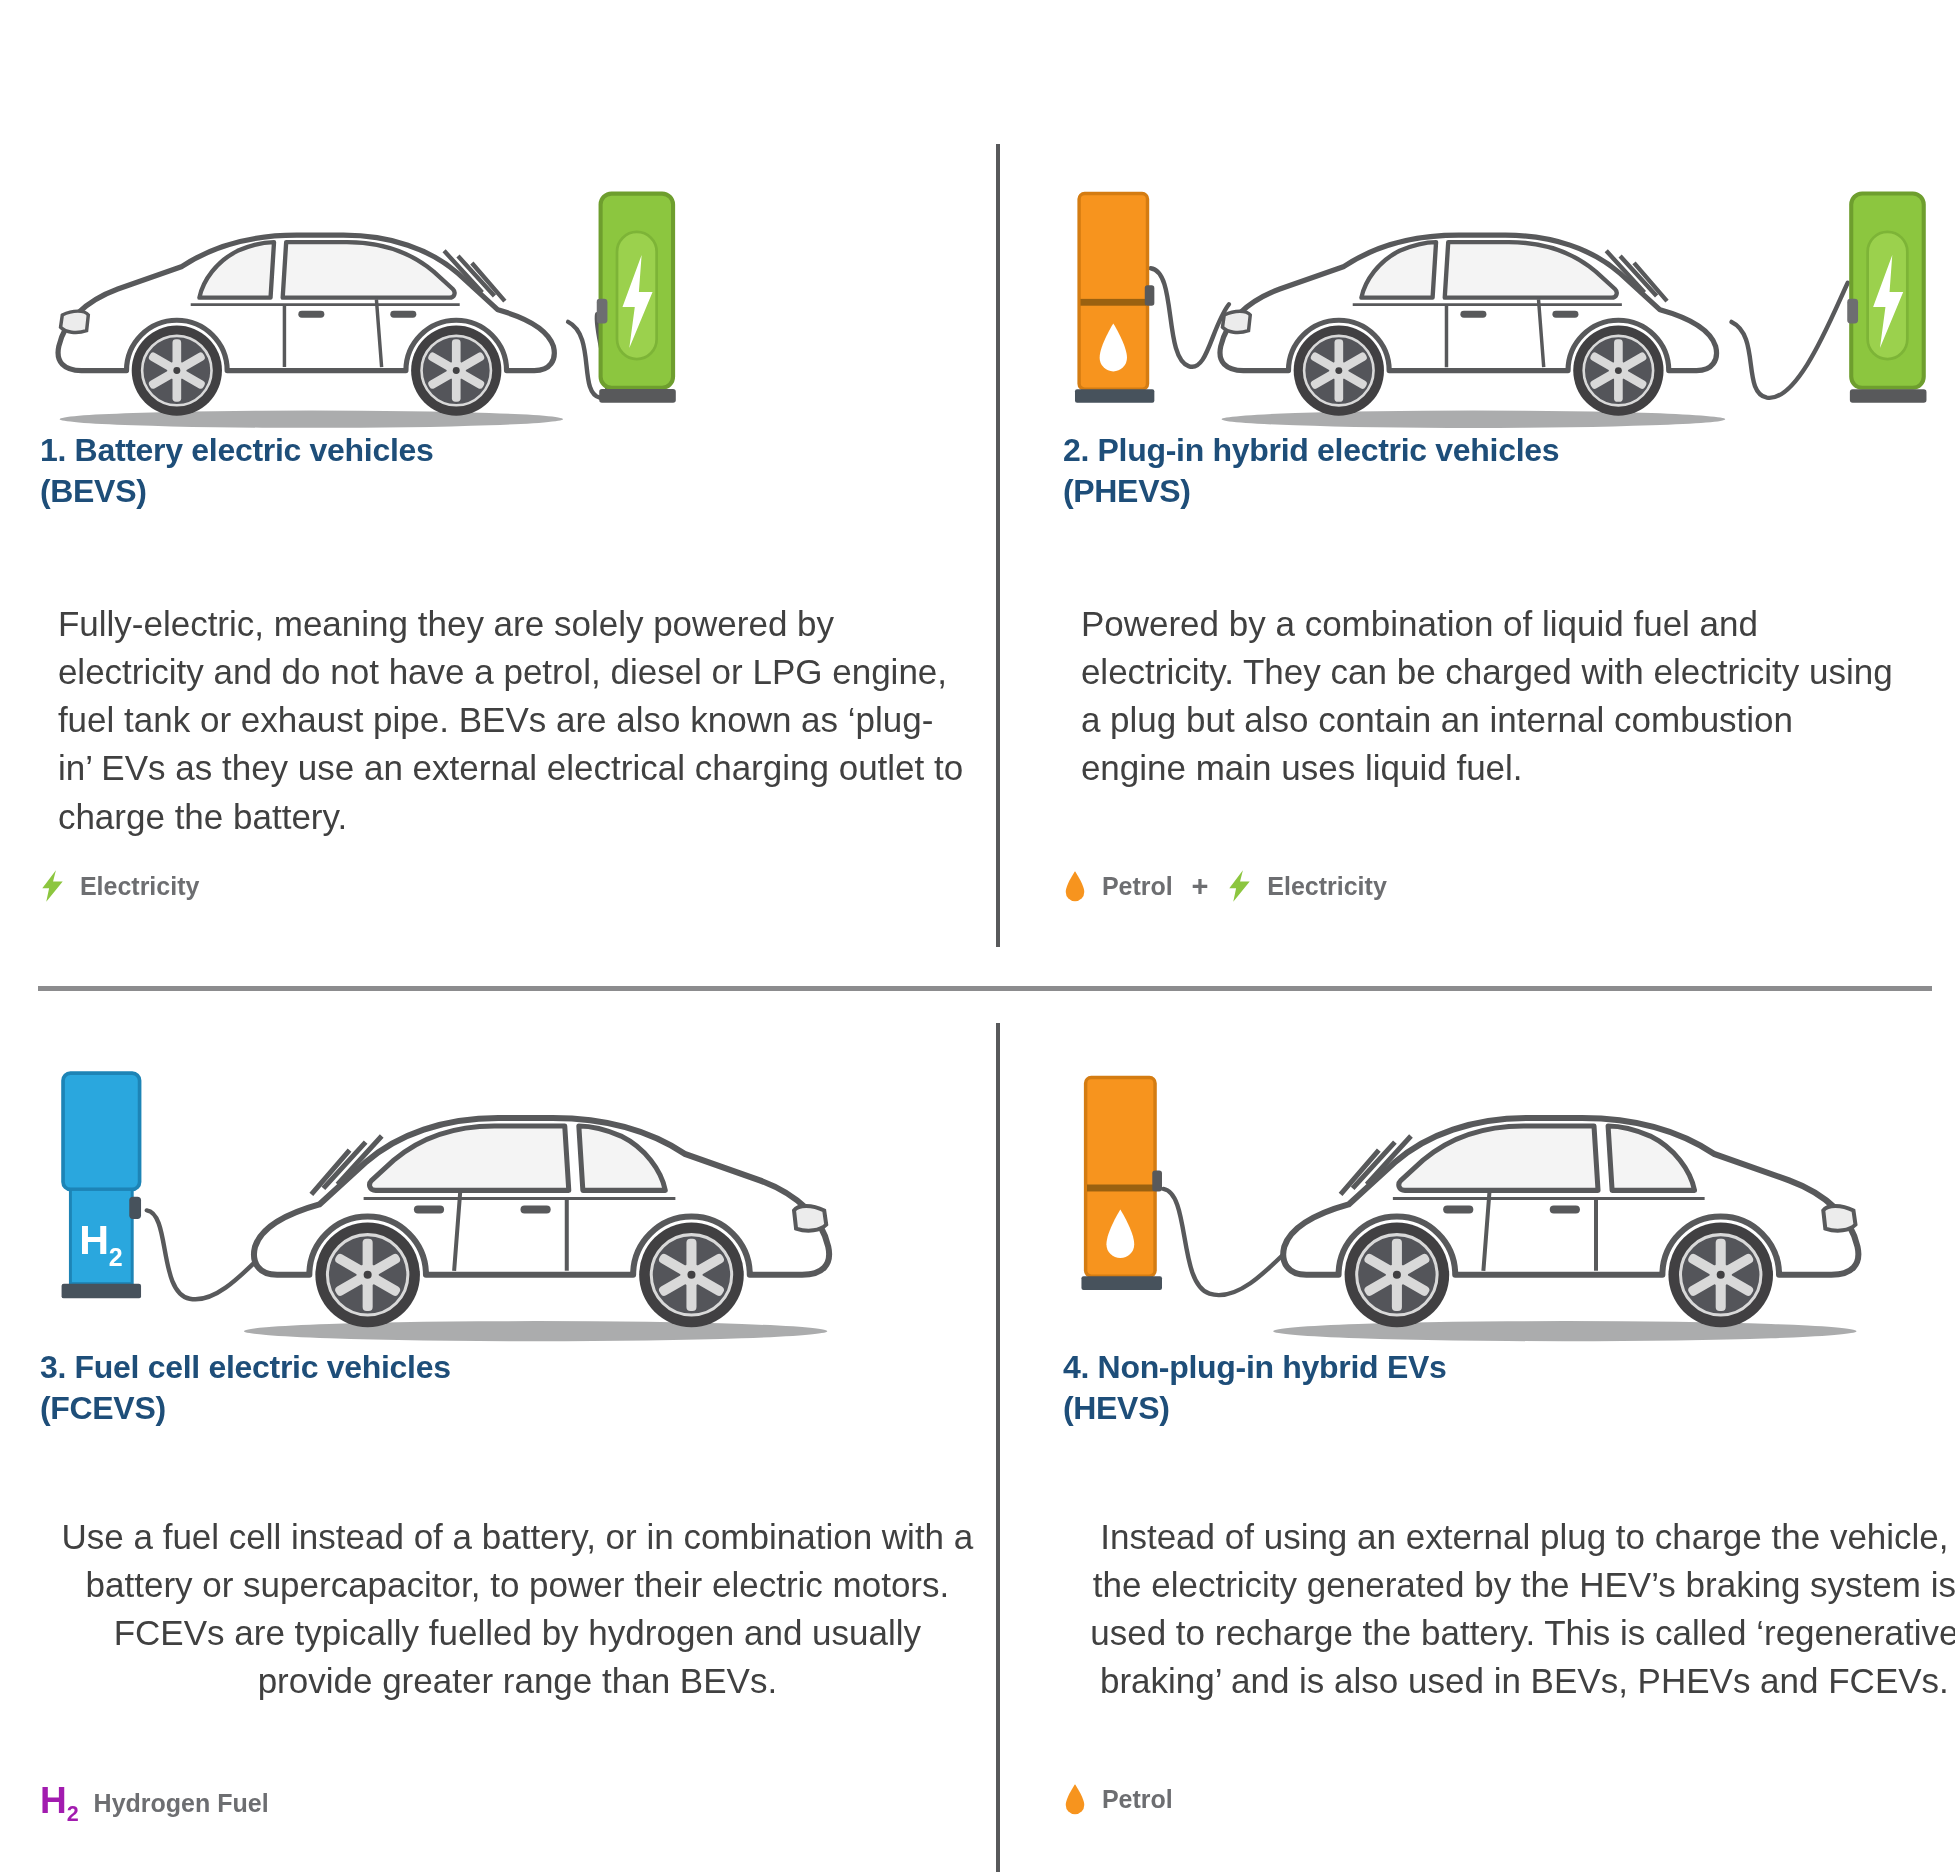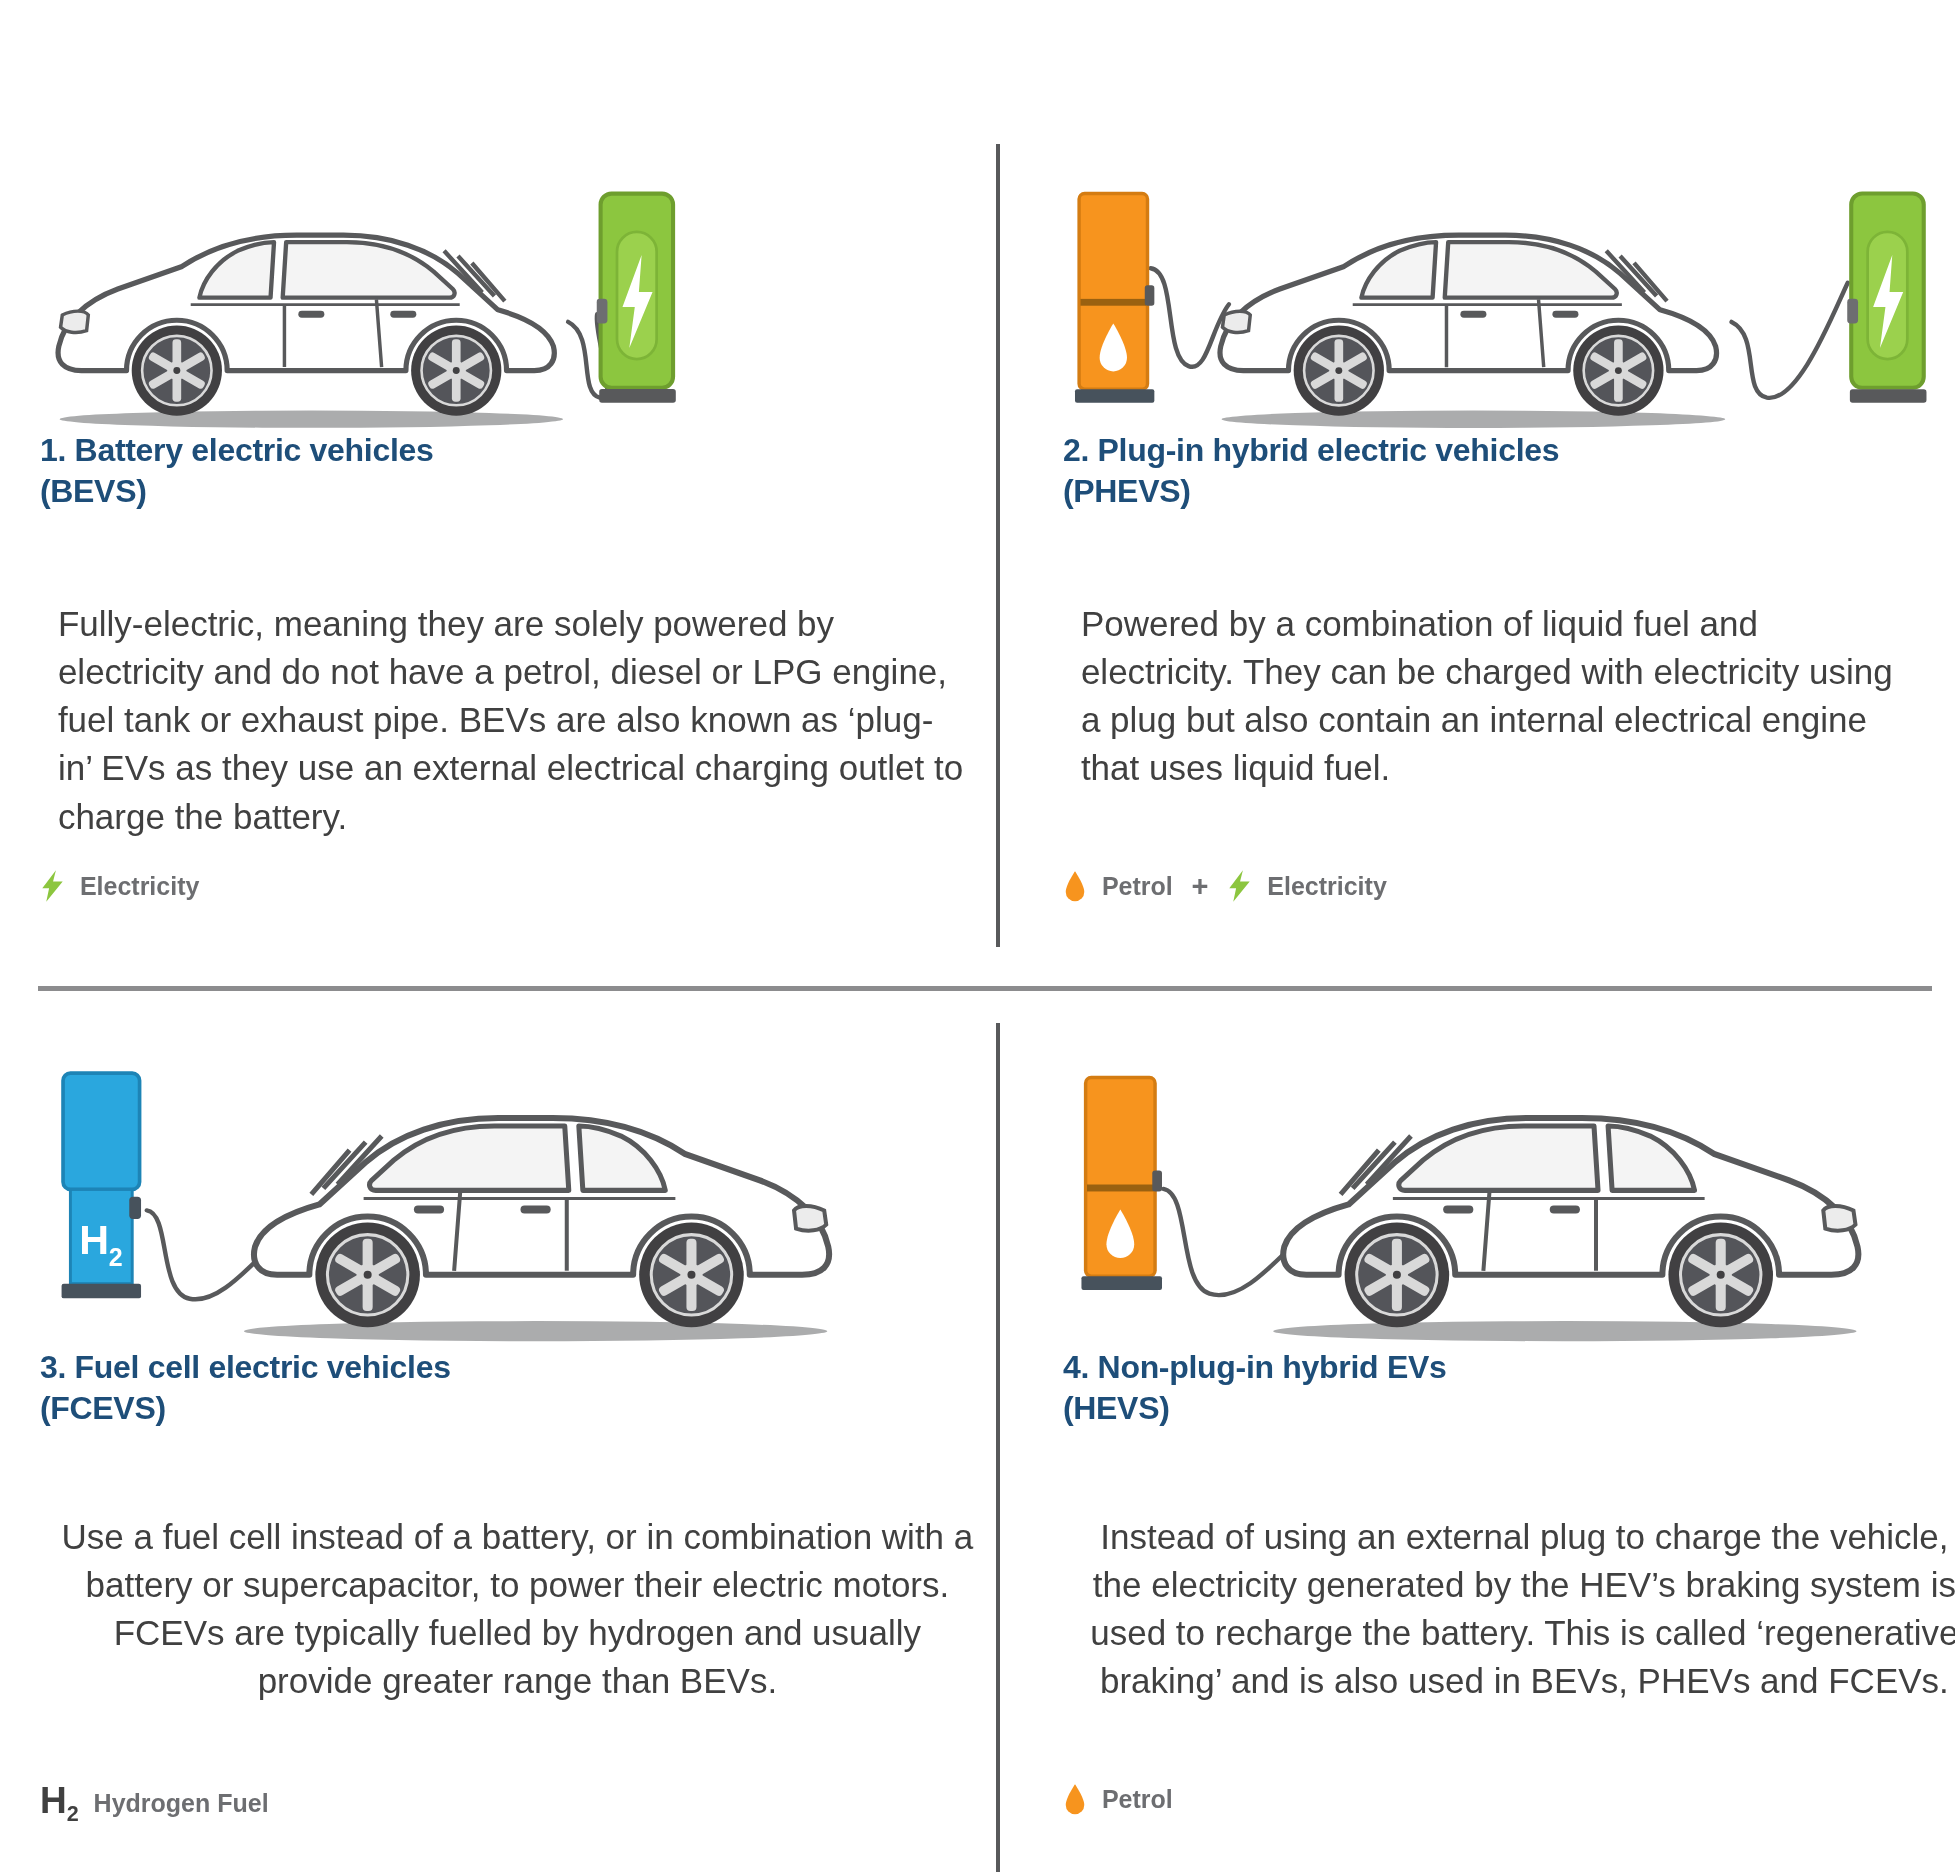--- a/index.html
+++ b/index.html
@@ -32,21 +32,21 @@
   #q1 .body-text{width:909px;}
   #q2 .body-text{width:821px;}
   #q3 .body-text{width:919px;}
   #q4 .body-text{width:887px;}
 
   .fuel{position:absolute;top:724px;left:1.9px;display:flex;align-items:center;gap:15px;
         font-size:25px;font-weight:bold;color:#6d6e71;}
   .quad.bottom .fuel{top:737px;}
   .fuel-icon{display:block;}
   .plus{font-size:29px;font-weight:bold;color:#6d6e71;margin:0 3.8px;}
-  .h2-icon{font-size:37px;font-weight:bold;color:#404040;line-height:1;}
+  .h2-icon{font-size:37px;font-weight:bold;color:#a21caf;line-height:1;}
   .h2-icon sub{font-size:21.5px;}
 
   .cable{stroke:#58595b;stroke-width:7;fill:none;stroke-linecap:round;}
 </style>
 </head>
 <body>
 
 <svg width="0" height="0" style="position:absolute" aria-hidden="true">
   <defs>
     <symbol id="car" viewBox="0 0 640 290">
@@ -149,21 +149,21 @@
       <path class="cable" d="M142,195 C184,200 162,335 202,350 C232,361 238,288 266,252"></path>
       <path class="cable" d="M1062,280 C1108,302 1078,392 1118,400 C1168,408 1222,268 1246,218"></path>
       <use href="#pump" x="20" y="70" width="130" height="347"></use>
       <use href="#car" x="220" y="60" width="880" height="399"></use>
       <use href="#charger" x="1245" y="70" width="130" height="347"></use>
     </svg>
     <h2 class="heading">
       <span>2. Plug-in hybrid electric vehicles</span><br>
       <span>(PHEVS)</span>
     </h2>
-    <p class="body-text">Powered by a combination of liquid fuel and electricity. They can be charged with electricity using a plug but also contain an internal electrical engine that uses liquid fuel.</p>
+    <p class="body-text">Powered by a combination of liquid fuel and electricity. They can be charged with electricity using a plug but also contain an internal combustion engine main uses liquid fuel.</p>
     <div class="fuel">
       <svg class="fuel-icon" width="24" height="34" viewBox="0 0 44 60">
           <use href="#droplet"></use>
         </svg>
       <span>Petrol</span>
       <span class="plus">+</span>
       <svg class="fuel-icon" width="25" height="34" viewBox="0 0 44 60">
           <use href="#bolt"></use>
         </svg>
       <span>Electricity</span>

